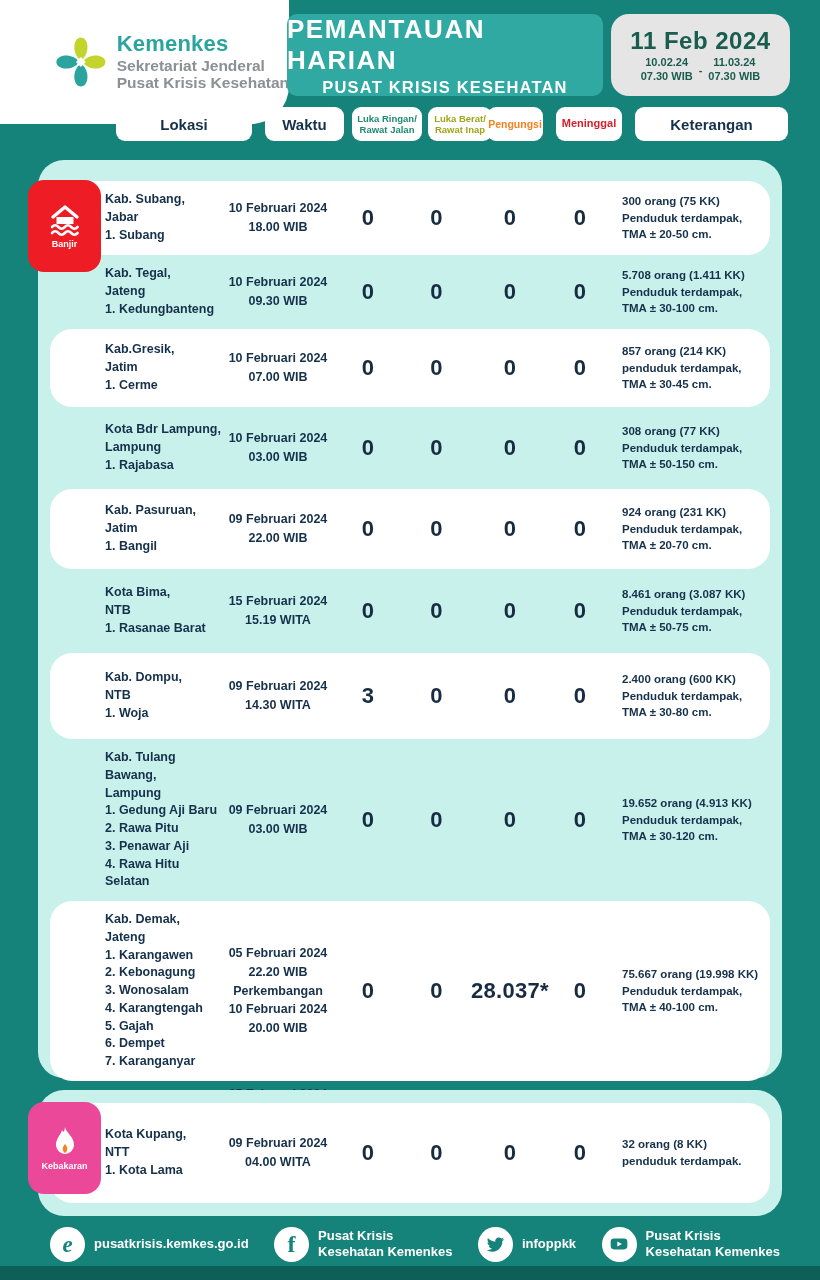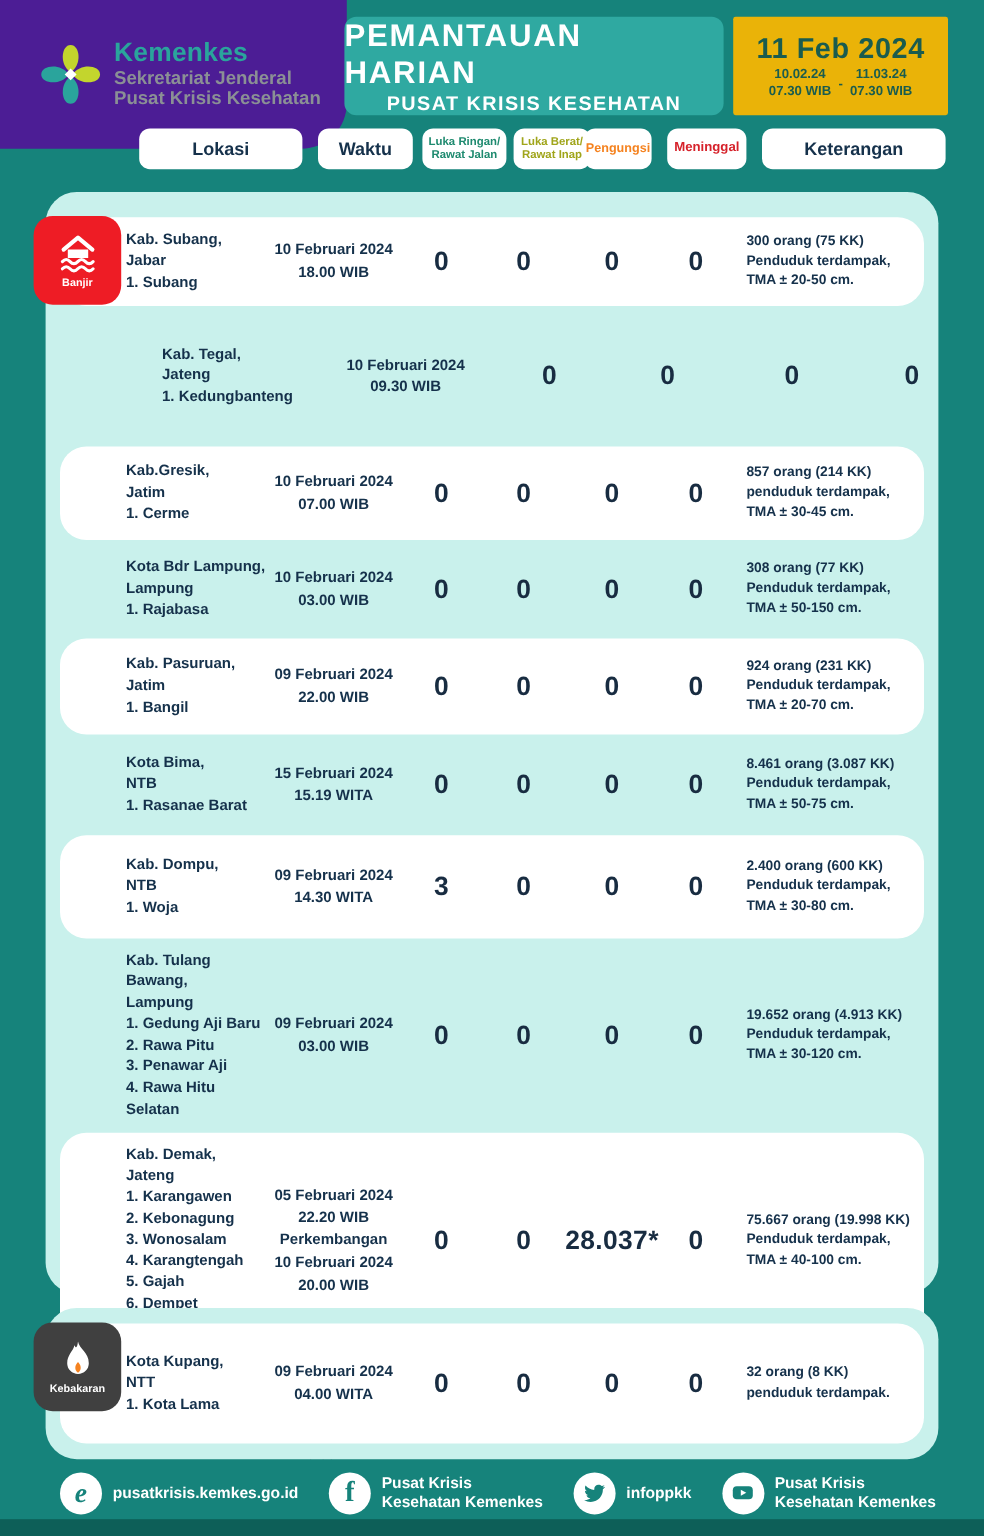--- a/index.html
+++ b/index.html
@@ -6,38 +6,38 @@
   html,body { width:820px; height:1280px; }
   body {
     position:relative;
     background:#16837b;
     font-family:"Liberation Sans", sans-serif;
     overflow:hidden;
   }
   
   .logo-card {
     position:absolute; left:0; top:0; width:289px; height:124px;
-    background:#4c1d95; border-radius:0 0 38px 0;
-    display:flex; align-items:center; padding-left:30px; gap:9px;
+    background:#ffffff; border-radius:0 0 38px 0;
+    display:flex; align-items:center; padding-left:30px; gap:9px;justify-content:flex-end;
   }
   .logo-text { display:flex; flex-direction:column; line-height:1.12; }
   .logo-line1 { color:#2aa49c; font-weight:bold; font-size:22px; letter-spacing:0.2px; }
   .logo-line2 { color:#8b9095; font-weight:bold; font-size:15.5px; }
   .logo-line3 { color:#8b9095; font-weight:bold; font-size:15.5px; }
   .title-box {
     position:absolute; left:287px; top:14px; width:316px; height:82px;
     background:#2fa9a1; border-radius:10px;
     display:flex; flex-direction:column; align-items:center; justify-content:center;
     color:#ffffff;
   }
   .title-line1 { font-size:26px; font-weight:bold; letter-spacing:1.5px; }
   .title-line2 { font-size:16.5px; font-weight:bold; letter-spacing:1.2px; margin-top:2px; }
   .date-badge {
     position:absolute; left:611px; top:14px; width:179px; height:82px;
-    background:#eab308; border-radius:2px;
+    background:#e5e5e5; border-radius:18px;
     display:flex; flex-direction:column; align-items:center; justify-content:center;
     color:#1a5c4e;
   }
   .date-main { font-size:24px; font-weight:800; letter-spacing:0.5px; }
   .date-range { display:flex; align-items:center; gap:6px; margin-top:1px; }
   .date-col { font-size:11px; font-weight:800; white-space:pre-line; text-align:center; line-height:1.25; }
   .date-dash { font-size:11px; font-weight:800; }
   
   .colhead { position:absolute; top:107px; left:0; width:820px; height:35px; }
   .pill {
@@ -51,26 +51,26 @@
   .c-p  { color:#f5821f; font-size:10.5px; }
   .c-m  { color:#d6212a; font-size:11px; }
   
   .panel {
     position:absolute; left:38px; width:744px;
     background:#c9f1ec; border-radius:26px;
   }
   .panel-banjir { top:160px; height:918px; padding-top:21px; }
   .panel-kebakaran { top:1090px; height:126px; padding-top:13px; }
   .disaster-badge {
-    position:absolute; left:-10px; width:73px; height:74px; border-radius:16px;
+    position:absolute; left:-10px; width:73px; height:92px; border-radius:16px;
     display:flex; flex-direction:column; align-items:center; justify-content:center; gap:1px;
     z-index:2;
   }
   .banjir-badge { top:20px; background:#ee1c25; }
-  .kebakaran-badge { top:12px; background:#404040; }
+  .kebakaran-badge { top:12px; background:#ec4899; }
   .badge-label { color:#ffffff; font-size:9px; font-weight:bold; }
   
   .row {
     display:grid;
     grid-template-columns:46px 127px 110px 70px 67px 80px 60px 1fr;
     align-items:center;
     margin:0 12px;
   }
   .row.white { background:#ffffff; border-radius:22px; }
   .lokasi { font-size:12.5px; font-weight:bold; color:#15314b; line-height:1.42; white-space:pre-line; padding:10px 0 10px 9px; }
@@ -162,21 +162,21 @@
 18.00 WIB</div>
     <div class="num">0</div>
     <div class="num">0</div>
     <div class="num">0</div>
     <div class="num">0</div>
     <div class="ket">300 orang (75 KK)
 Penduduk terdampak,
 TMA ± 20-50 cm.</div>
   </div>
 
-  <div class="row" style="min-height:74px;gap:30px;">
+  <div class="row" style="min-height:74px;">
     <div></div>
     <div class="lokasi">Kab. Tegal,
 Jateng
 1. Kedungbanteng</div>
     <div class="waktu">10 Februari 2024
 09.30 WIB</div>
     <div class="num">0</div>
     <div class="num">0</div>
     <div class="num">0</div>
     <div class="num">0</div>

